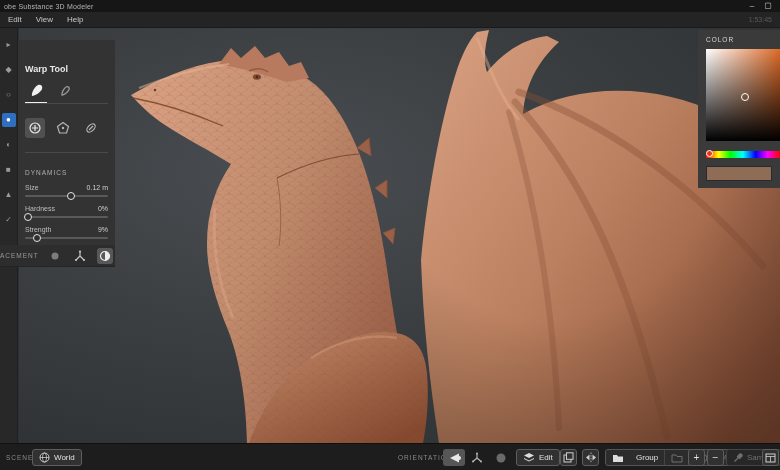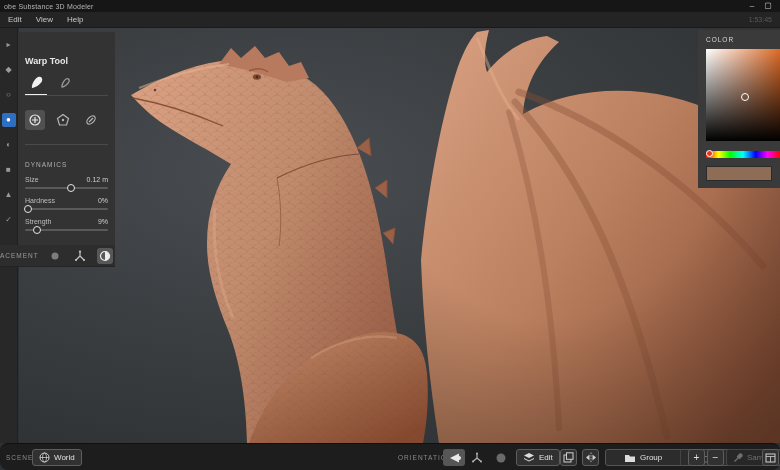--- a/index.html
+++ b/index.html
@@ -15,21 +15,21 @@
   .menu-item { color:#c8c8c8; font-size:8px; }
   .menu-right { margin-left:auto; color:#5a5a5a; font-size:7px; }
 
   
   .strip { position:absolute; left:0; top:28px; width:18px; height:415px; background:#282828; border-right:1px solid #1f1f1f; display:flex; flex-direction:column; align-items:center; padding-top:10px; gap:11px; }
   .strip-tool { width:14px; height:14px; color:#9a9a9a; font-size:8px; line-height:14px; text-align:center; border-radius:2px; }
   .strip-tool.active { color:#fff; background:#2f6fc2; }
   .strip-tool.boxed { border:1px solid #555; margin-top:8px; }
 
   
-  .panel { position:absolute; left:18px; top:32px; width:97px; height:217px; background:#333; padding:24px 7px; }
+  .panel { position:absolute; left:18px; top:40px; width:97px; height:217px; background:#333; padding:24px 7px; }
   .panel-title { color:#e8e8e8; font-size:9px; font-weight:bold; margin-bottom:8px; }
   .brush-row { display:flex; gap:14px; align-items:center; height:18px; margin-left:4px; }
   .underline-wrap { position:relative; height:6px; }
   .active-underline { position:absolute; left:0; top:2px; width:22px; height:2px; background:#f0f0f0; }
   .divider { position:absolute; left:7px; right:7px; height:1px; background:#4a4a4a; }
   .mode-row { display:flex; gap:8px; align-items:center; margin-top:12px; }
   .mode-btn { width:20px; height:20px; display:flex; align-items:center; justify-content:center; border-radius:3px; }
   .mode-btn.active { background:#505050; }
   .dyn-label { color:#b0b0b0; font-size:6.5px; letter-spacing:1px; margin-top:16px; }
   .slider { margin-top:8px; }
@@ -52,28 +52,28 @@
   
   .color-panel { position:absolute; left:698px; top:30px; width:82px; height:158px; background:#3a3a3a; padding:6px 0 0 8px; }
   .color-title { color:#d8d8d8; font-size:6.5px; letter-spacing:1px; margin-bottom:6px; }
   .sv-square { position:relative; width:74px; height:92px; background:linear-gradient(to bottom, rgba(0,0,0,0) 0%, #000 100%), linear-gradient(to right, #fff, #dd6a27); }
   .sv-picker { position:absolute; width:8px; height:8px; border:1.5px solid #fff; border-radius:50%; margin:-4px 0 0 -4px; }
   .hue-bar { position:relative; width:74px; height:7px; margin-top:10px; background:linear-gradient(to right,#f00 0%,#ff0 17%,#0f0 33%,#0ff 50%,#00f 67%,#f0f 83%,#f00 100%); }
   .hue-picker { position:absolute; top:-1px; width:7px; height:7px; border:1.5px solid #fff; border-radius:50%; margin-left:-4px; background:#e33a1f; }
   .swatch { width:66px; height:15px; margin-top:8px; border:1px solid #2a2a2a; }
 
   
-  .bottombar { position:absolute; left:0; top:443px; width:780px; height:27px; background:#1d1d1d; border-top:1px solid #101010;border-radius:8px; }
+  .bottombar { position:absolute; left:0; top:443px; width:780px; height:27px; background:#1d1d1d; border-top:1px solid #101010; }
   .bb-label { position:absolute; top:10px; color:#8a8a8a; font-size:6.5px; letter-spacing:1px; }
   .bb-btn { position:absolute; top:5px; height:17px; display:flex; align-items:center; gap:4px; padding:0 6px; border:1px solid #5e5e5e; border-radius:3px; background:#313131; color:#e2e2e2; font-size:8px; }
   .bb-icon-btn { position:absolute; top:5px; height:17px; width:17px; display:flex; align-items:center; justify-content:center; border:1px solid #5e5e5e; border-radius:3px; background:#313131; }
   .bb-flat { border:none; background:none; }
   .bb-flat.sel { background:#565656; border-radius:3px; }
   .group-seg { position:absolute; left:605px; top:5px; height:17px; display:flex; align-items:center; border:1px solid #555; border-radius:3px; background:#2c2c2c; }
-  .seg-item { display:flex; align-items:center; gap:4px; padding:0 18px; height:100%; font-size:8px; color:#e2e2e2; }
+  .seg-item { display:flex; align-items:center; gap:12px; padding:0 6px; height:100%; font-size:8px; color:#e2e2e2; }
   .seg-item.dim { color:#6f6f6f; }
   .seg-div { width:1px; height:100%; background:#444; }
   .dim-btn { color:#6f6f6f; border-color:#454545; }
 </style>
 </head>
 <body>
 
 <div id="app">
 
   <div class="titlebar">

